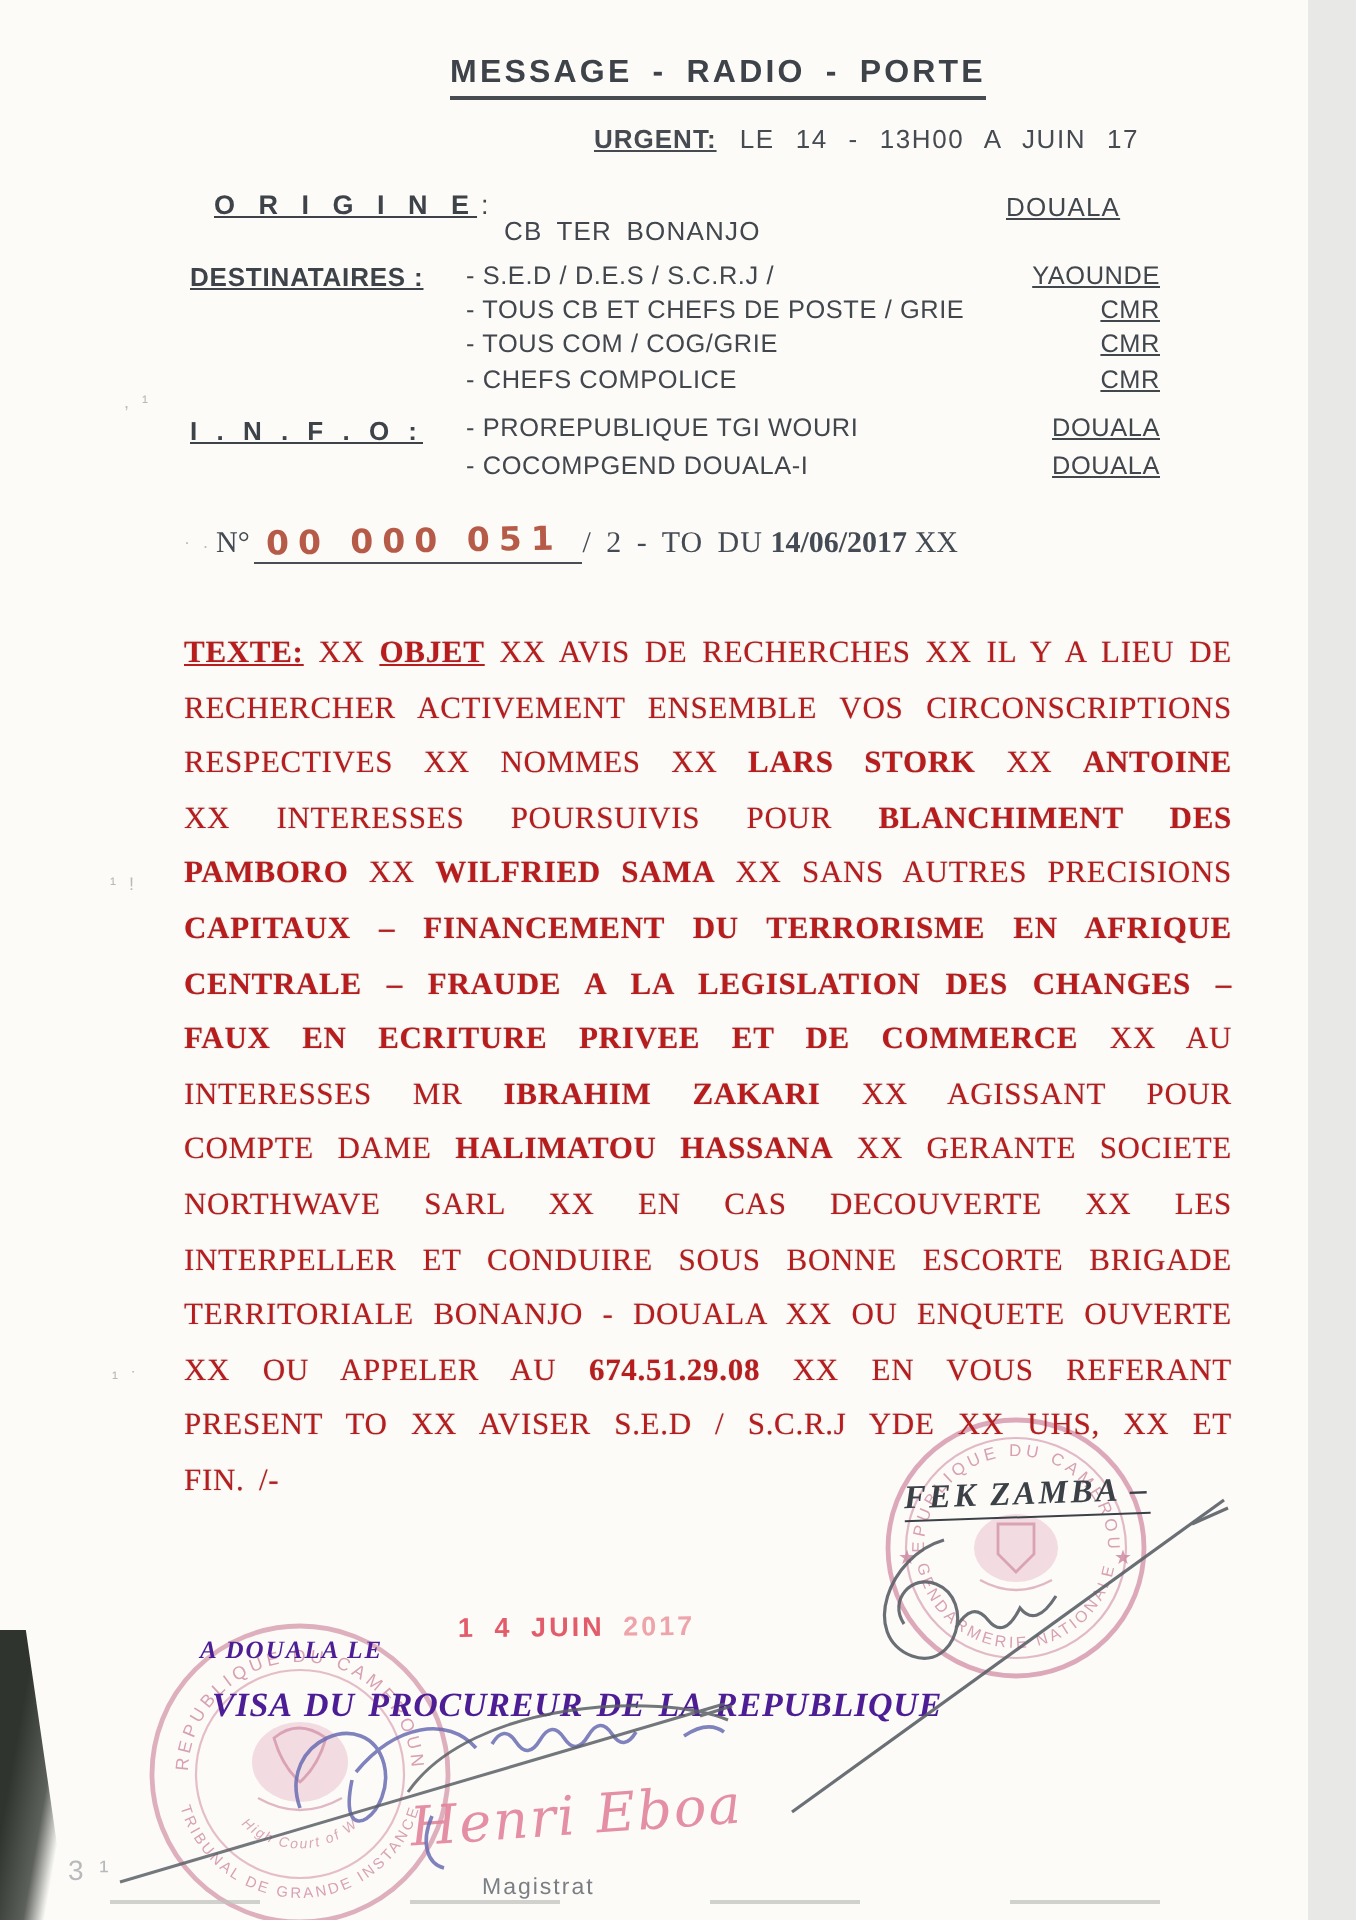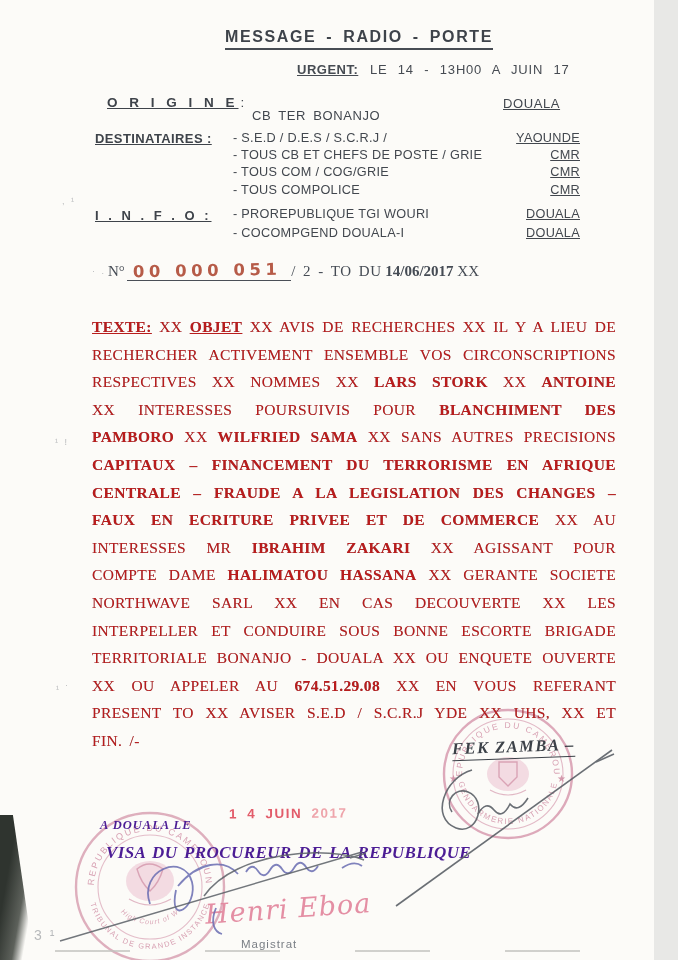--- a/index.html
+++ b/index.html
@@ -105,21 +105,21 @@
       </div>
       <div class="row">
         <span>- TOUS CB  ET  CHEFS  DE POSTE / GRIE</span>
         <span class="dest">CMR</span>
       </div>
       <div class="row">
         <span>- TOUS COM / COG/GRIE</span>
         <span class="dest">CMR</span>
       </div>
       <div class="row">
-        <span>- TOUS   COMPOLICE</span>
+        <span>- CHEFS   COMPOLICE</span>
         <span class="dest">CMR</span>
       </div>
     </div>
 
   <div class="info-lbl">I .  N .  F .  O :</div>
   <div class="rows" id="info-rows">
       <div class="row">
         <span>- PROREPUBLIQUE  TGI WOURI</span>
         <span class="dest">DOUALA</span>
       </div>

